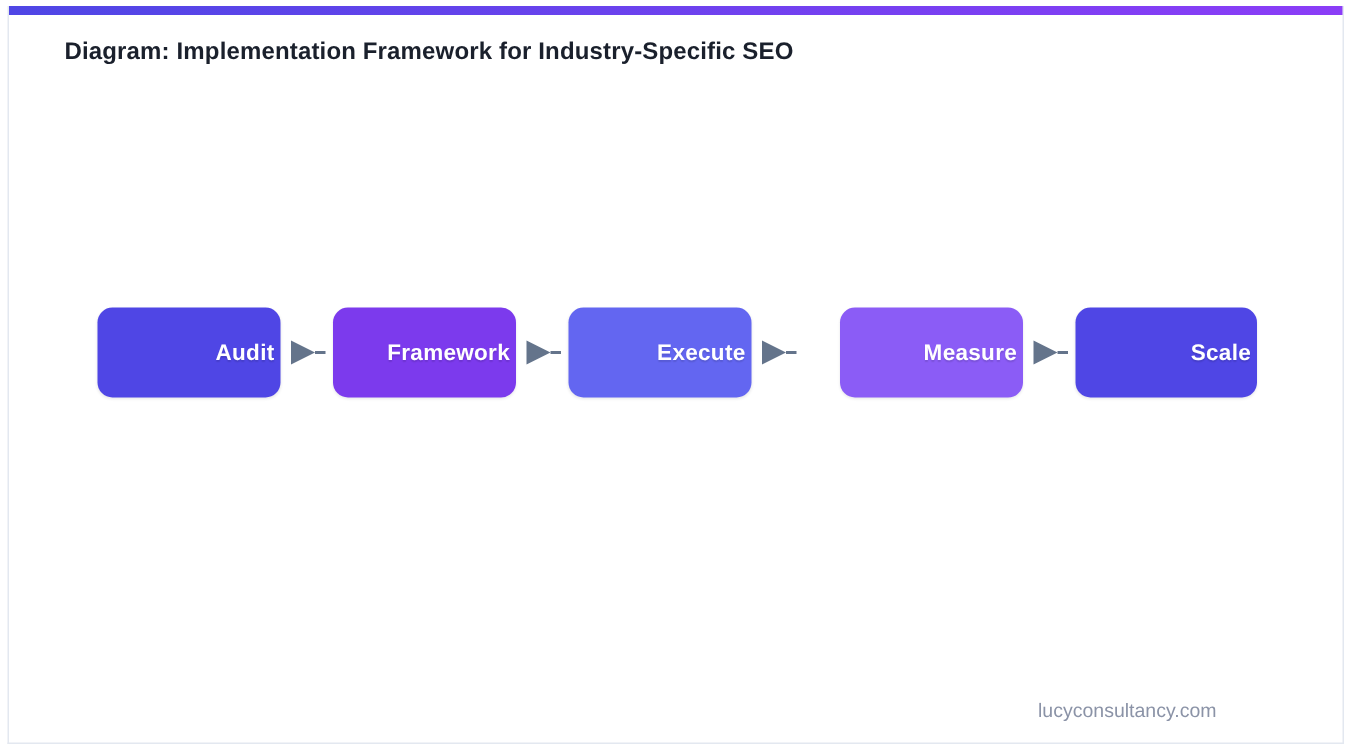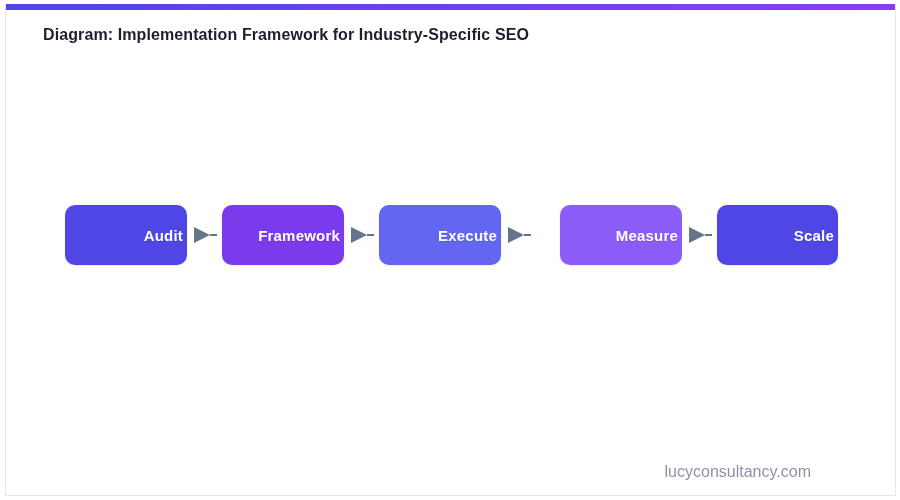--- a/index.html
+++ b/index.html
@@ -95,21 +95,21 @@
   }
 
   .connector svg {
     display: block;
   }
 
   .footer-url {
     position: absolute;
     right: 84px;
     bottom: 14px;
-    font-size: 16px;
+    font-size: 13px;
     color: #8b93a7;
     white-space: nowrap;
   }
 </style>
 </head>
 <body>
 
 <div class="canvas">
   <div class="card" style="border-color: rgb(227, 232, 240);">
 

